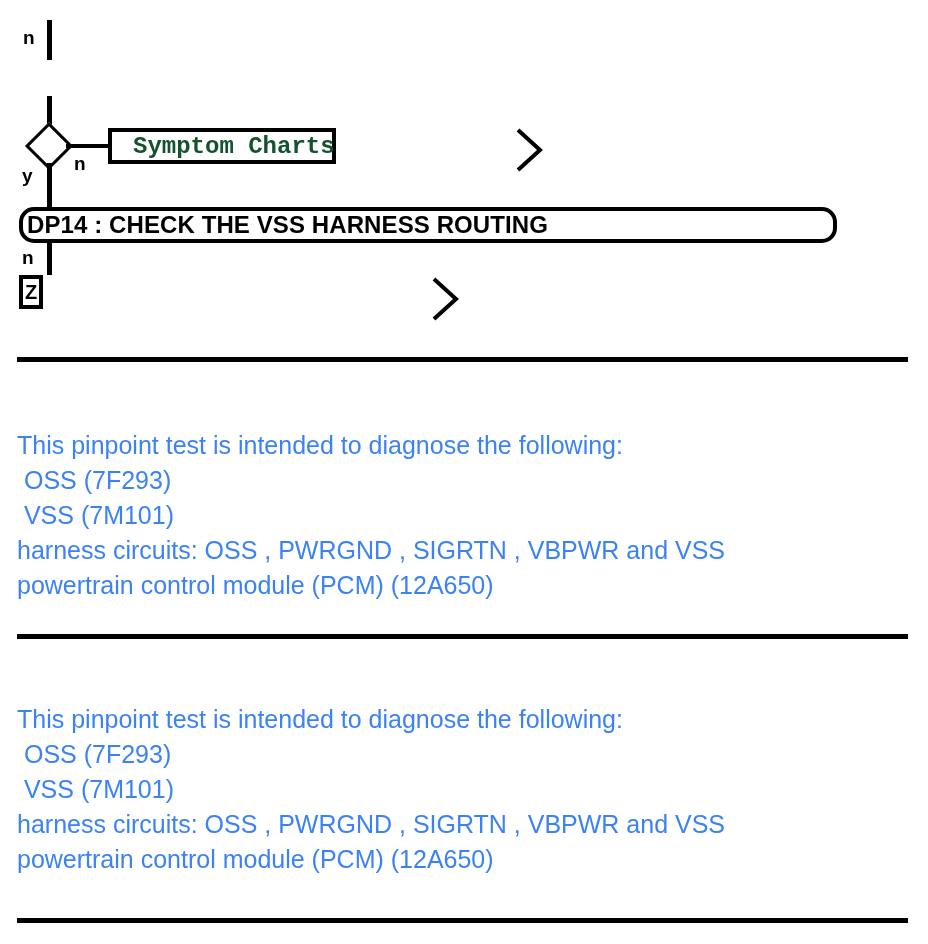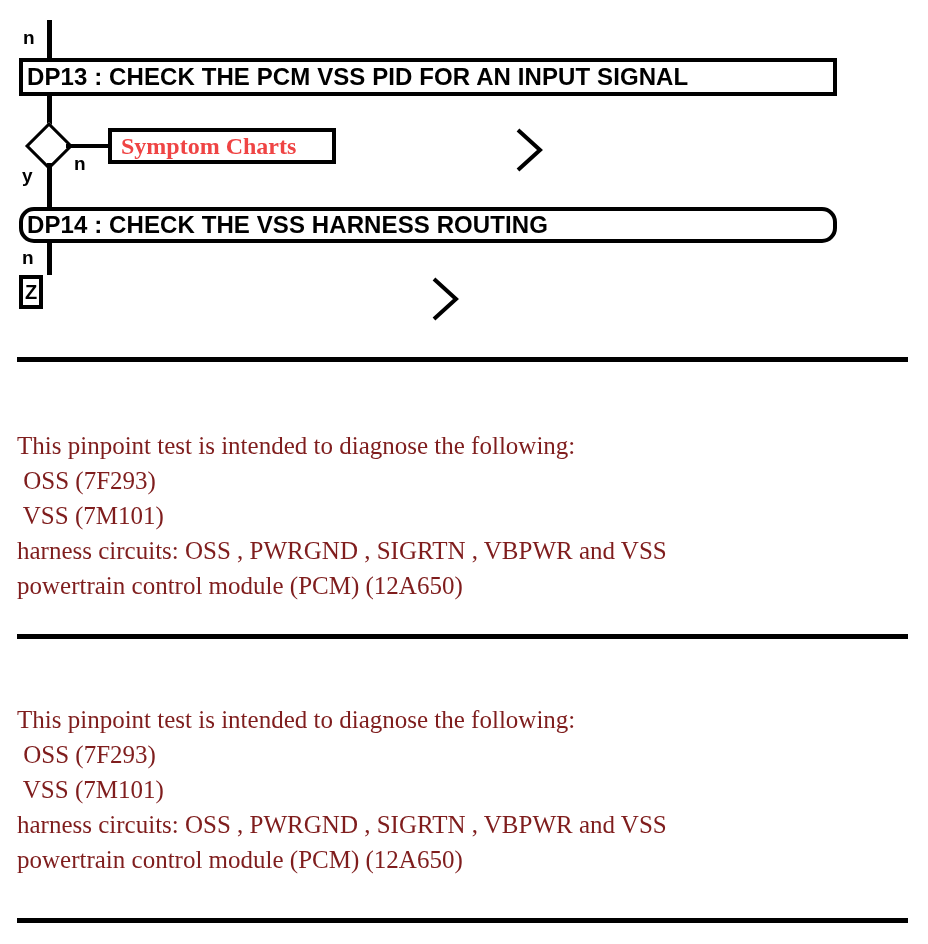--- a/index.html
+++ b/index.html
@@ -73,26 +73,26 @@
   
   .ref-box {
     position: absolute;
     box-sizing: border-box;
     border: 4px solid #000000;
     background: #ffffff;
     display: flex;
     align-items: center;
   }
   .ref-box .ref-label {
-    font-family: Liberation Serif, serif;
+    font-family: Liberation Mono, monospace;
     font-weight: bold;
     font-size: 24px;
     white-space: nowrap;
-    padding-left: 9px;
-    color: #ef4444;
+    padding-left: 21px;
+    color: #14532d;
   }
 
   
   .z-box {
     position: absolute;
     box-sizing: border-box;
     border: 4px solid #000000;
     background: #ffffff;
     display: flex;
     align-items: center;
@@ -120,38 +120,35 @@
     background: #000000;
   }
 
   
   .text-block {
     position: absolute;
     left: 17px;
     width: 900px;
   }
   .text-block .line {
-    font-family: Liberation Serif, serif;
+    font-family: Liberation Sans, sans-serif;
     font-size: 25px;
     line-height: 35px;
-    color: #7f1d1d;
+    color: #3b82f6;
     white-space: pre;
   }
 </style>
 </head>
 <body>
 
 <div id="flowchart">
 
   <div class="connector" style="left:47px; top:20px; width:5px; height:40px;"></div>
   <div class="edge-label" style="left:23px; top:28px;">n</div>
 
-  <div class="step-box" style="left:19px; top:58px; width:818px; height:38px;">
-    <span class="step-label">DP13 : CHECK THE PCM VSS PID FOR AN INPUT SIGNAL</span>
-  </div>
 
   <div class="connector" style="left:47px; top:96px; width:5px; height:34px;"></div>
 
   <div class="diamond" style="left:32px; top:129px;"></div>
 
   <div class="connector" style="left:66px; top:144px; width:46px; height:4px;"></div>
   <div class="edge-label" style="left:74px; top:154px;">n</div>
 
   <div class="ref-box" style="left:108px; top:128px; width:228px; height:36px;">
     <span class="ref-label">Symptom Charts</span>

